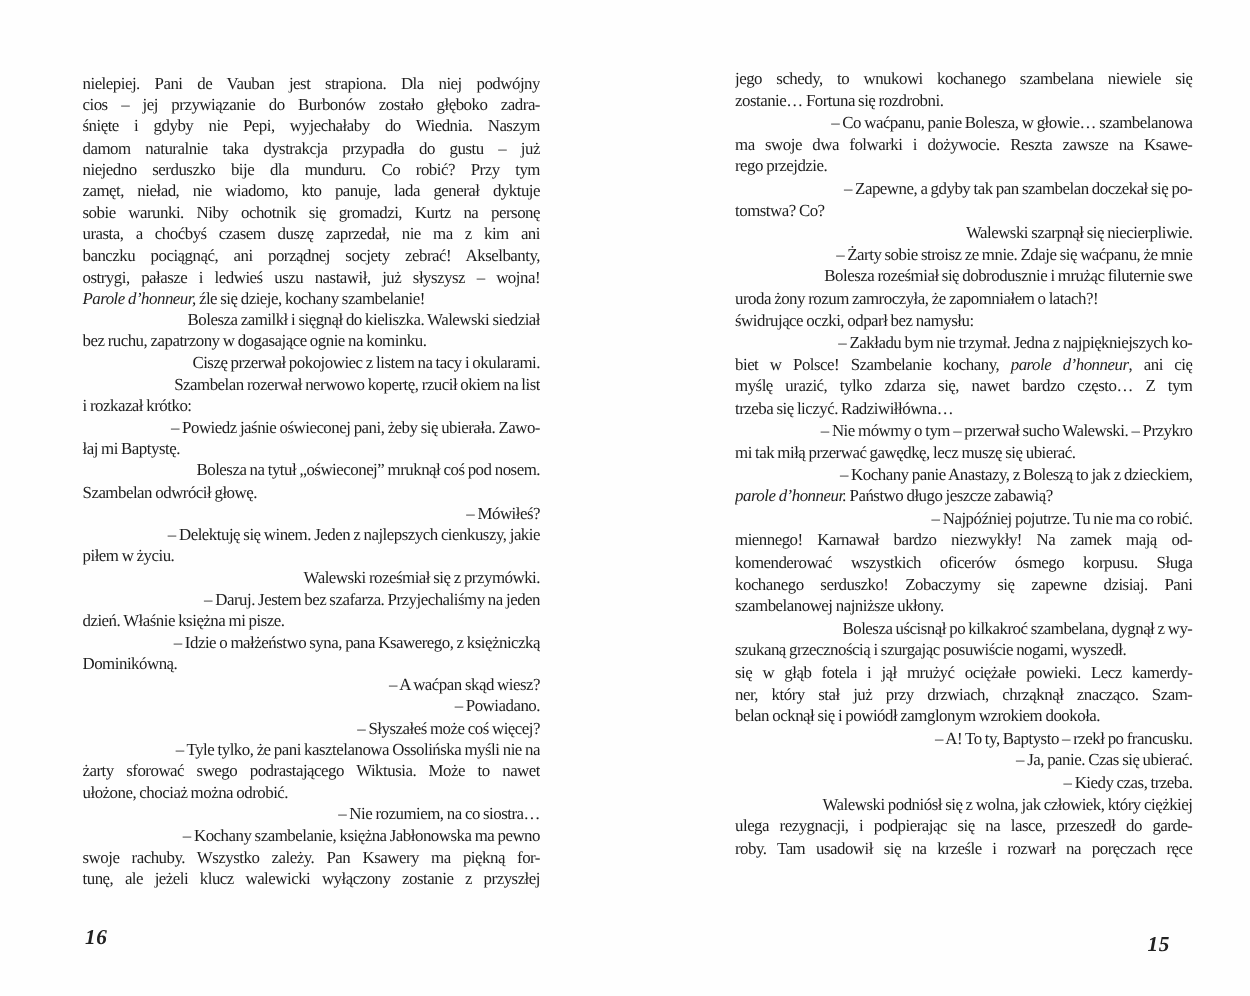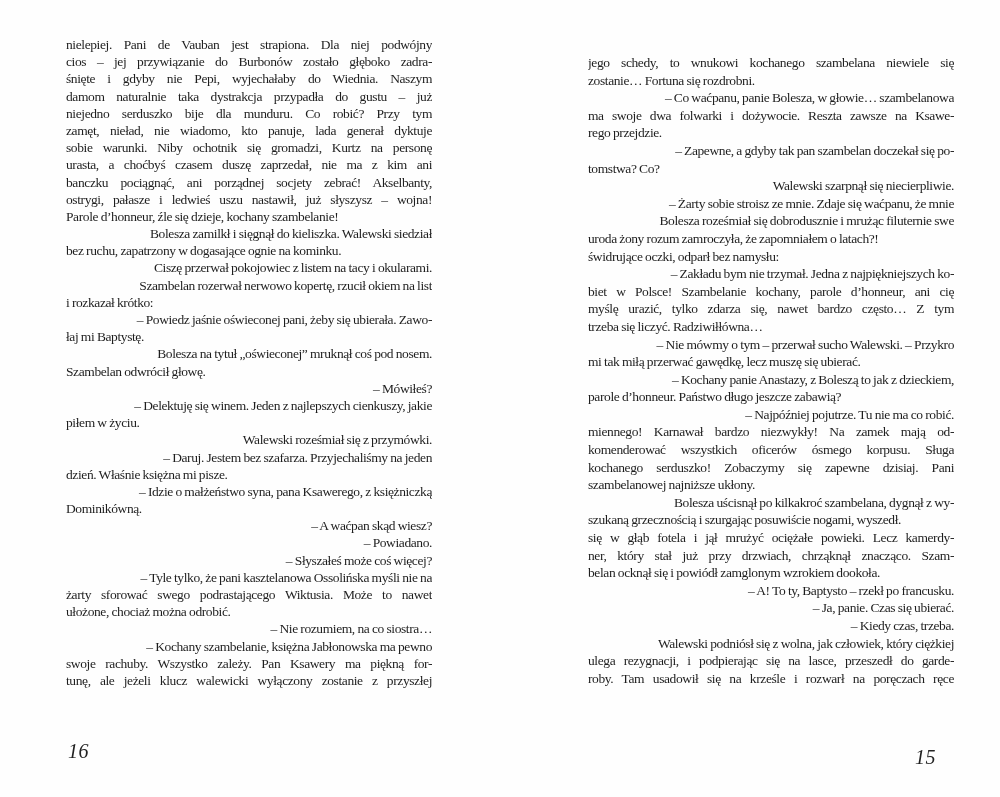--- a/index.html
+++ b/index.html
@@ -18,43 +18,44 @@
     color: #1e1e1e;
     font-family: "Liberation Serif", "DejaVu Serif", serif;
   }
   .text-block {
     position: absolute;
     width: 366px;
     font-size: 13.5px;
     letter-spacing: -0.4px;
     word-spacing: -0.4px;
   }
-  .page-left-block  { left: 66px;  top: 36px; }
+  .page-left-block  { left: 66px;  top: 58px; }
   .page-right-block { left: 588px; top: 54px; }
 
   .line {
     overflow: hidden;
     text-align: justify;
     white-space: normal;
   }
   .page-left-block .line  { height: 17.2px; line-height: 17.2px; }
   .page-right-block .line { height: 17.6px; line-height: 17.6px; }
   
   .line::after { content: ""; display: inline-block; width: 100%; height: 0; }
   .line.end { text-align: left; }
   .line.end::after { content: none; }
   .line.indent { text-indent: 17px; text-align: right; }
-  .it { }
+  .it { font-style: italic; }
 
   .page-number {
     position: absolute;
-    font-size: 20px;
+    font-size: 17px;
     font-style: italic;
     letter-spacing: 0.5px;
     color: #222;
+    font-weight: bold;
   }
   .pn-left  { left: 68px;  top: 740px; }
   .pn-right { left: 570px; top: 746px; width: 366px; text-align: right; }
 </style>
 </head>
 <body>
 
 <div class="spread">
 
   <div class="page">

